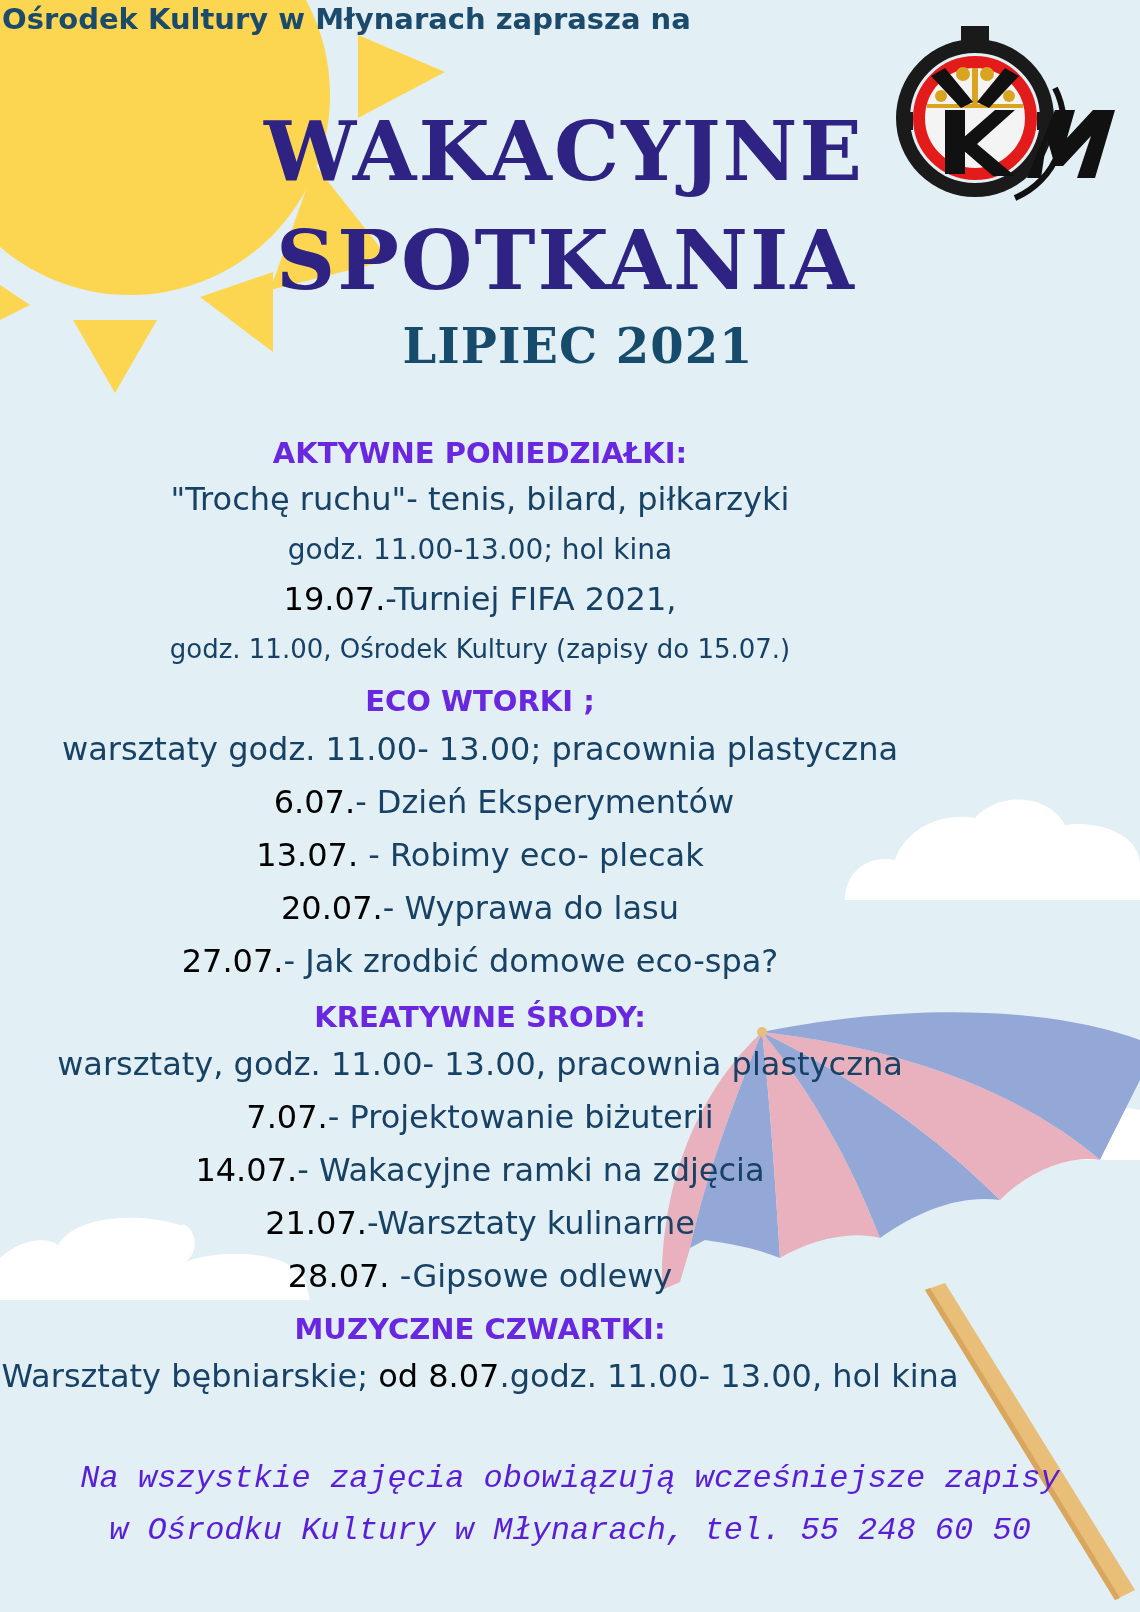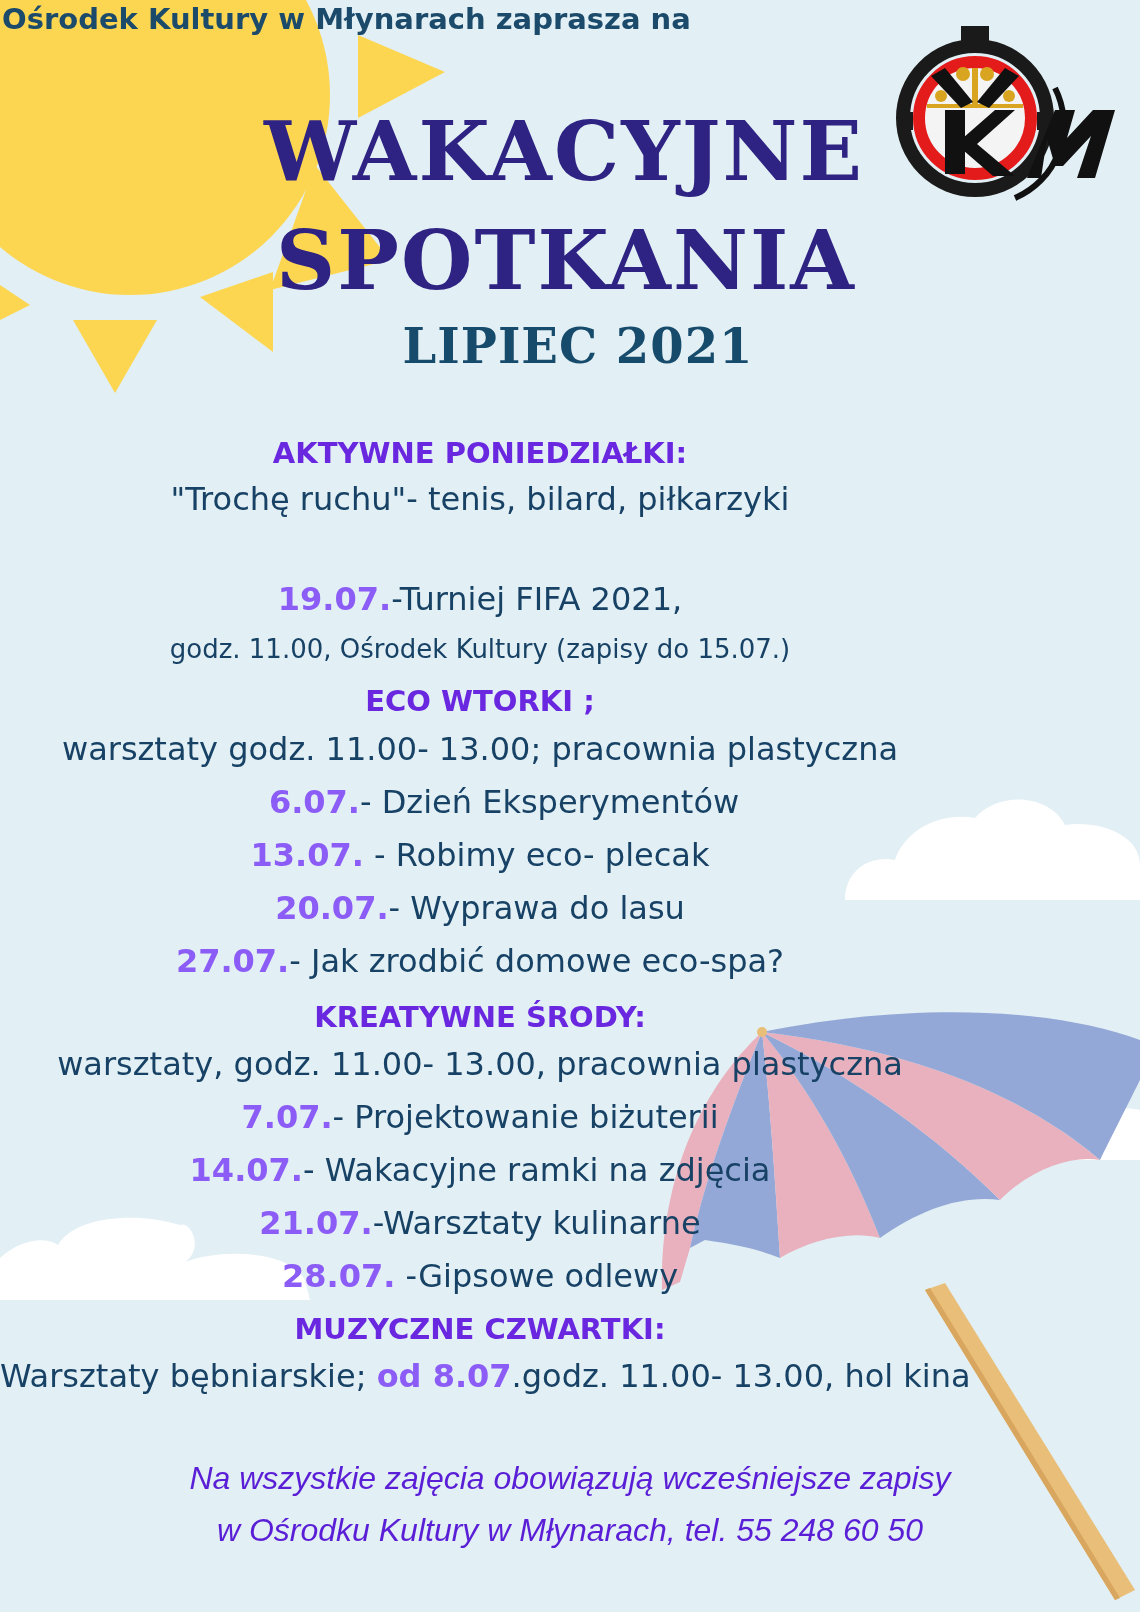--- a/index.html
+++ b/index.html
@@ -23,33 +23,33 @@
   }
   .title.l1 { top: 103px; font-size: 82px; left: -6px; letter-spacing: 2px; }
   .title.l2 { top: 212px; font-size: 82px; left: -4px; letter-spacing: 2px; }
   .title.l3 { top: 318px; font-size: 48px; color: #174b6c; left: 8px; letter-spacing: 1px; }
 
   .line {
     position: absolute; left: 0; width: 960px; text-align: center;
     white-space: nowrap; color: #174265;
     font-family: "DejaVu Sans", sans-serif;
   }
-  .line .date { color: #8b5cf6; font-weight: bold; }
+  .line .date { color: #000000; }
   .heading {
     font-family: "DejaVu Sans", sans-serif; font-weight: bold;
     color: #6a27e0; font-size: 29px; letter-spacing: 0px;
   }
   .body-lg { font-size: 32px; }
   .body-md { font-size: 28px; }
   .body-sm { font-size: 26px; }
 
   .footer {
     position: absolute; left: 0; width: 1140px; text-align: center;
     white-space: nowrap; color: #5a1ed6; font-style: italic;
-    font-family: Liberation Sans, sans-serif; font-size: 32px;
+    font-family: Liberation Mono, monospace; font-size: 32px;
   }
 </style>
 </head>
 <body>
 
 <svg class="layer" width="1140" height="1612" viewBox="0 0 1140 1612">
 
   <g fill="#fdd651">
     <circle cx="130" cy="95" r="200"></circle>
     <polygon points="358,35 445,72 358,118"></polygon>
@@ -110,20 +110,23 @@
   <div class="intro">Ośrodek Kultury w Młynarach zaprasza na</div>
 
   <div class="title l1">WAKACYJNE</div>
   <div class="title l2">SPOTKANIA</div>
   <div class="title l3">LIPIEC 2021</div>
 
   <div class="line heading" style="top:436px;">AKTYWNE PONIEDZIAŁKI:</div>
   <div class="line body-lg" style="top:480px;">
     <span>"Trochę ruchu"- tenis, bilard, piłkarzyki</span>
   </div>
+  <div class="line body-md" style="top:533px;">
+    <span>godz. 11.00-13.00; hol kina</span>
+  </div>
   <div class="line body-lg" style="top:580px;">
     <span class="date">19.07.</span><span>-Turniej FIFA 2021,</span>
   </div>
   <div class="line body-sm" style="top:634px;">
     <span>godz. 11.00, Ośrodek Kultury (zapisy do 15.07.)</span>
   </div>
 
   <div class="line heading" style="top:684px;text-align:center;">ECO WTORKI ;</div>
   <div class="line body-lg" style="top:730px;">
     <span>warsztaty godz. 11.00- 13.00; pracownia plastyczna</span>

